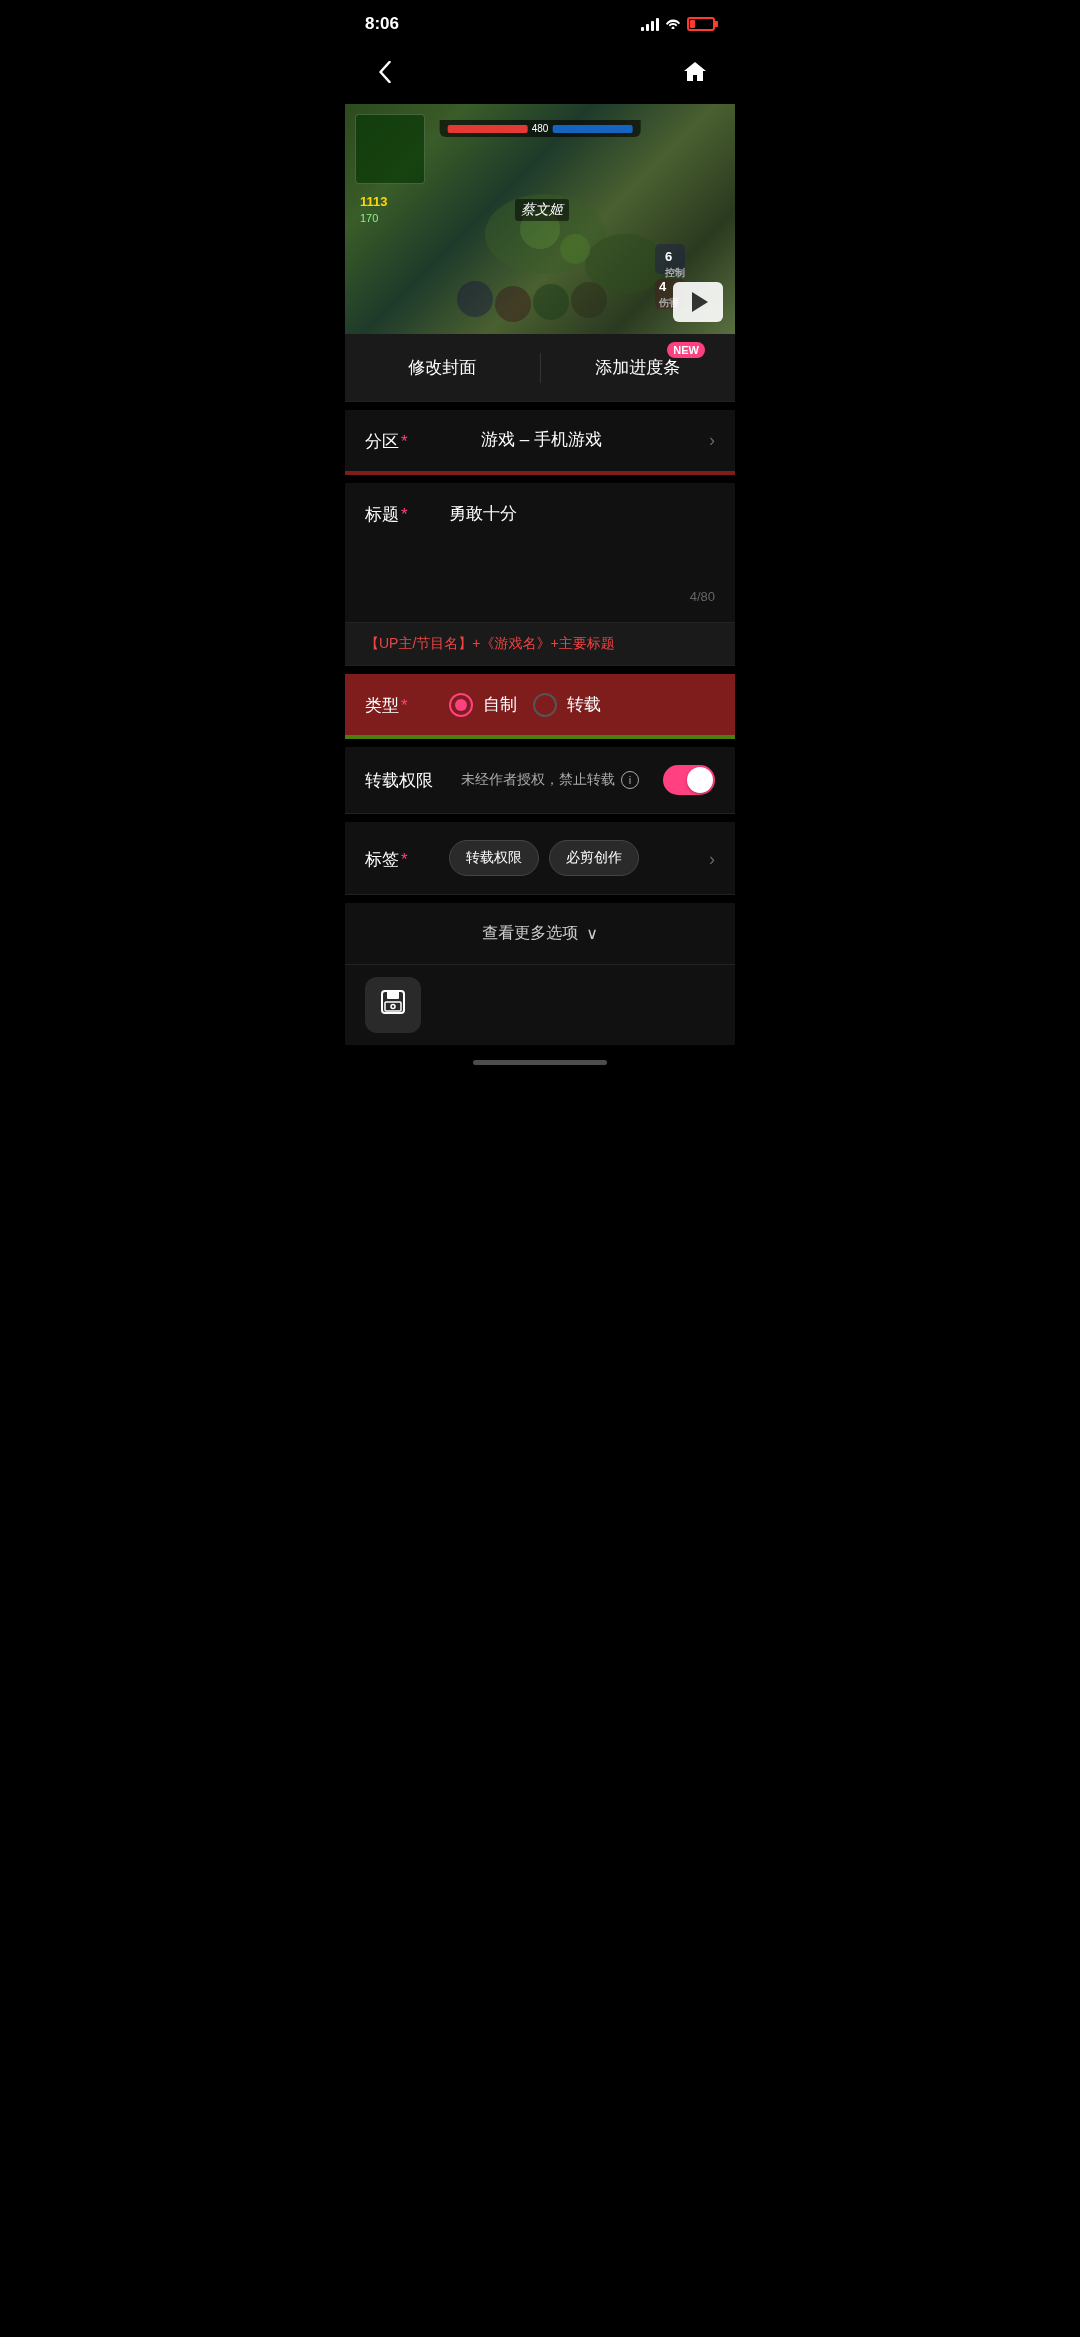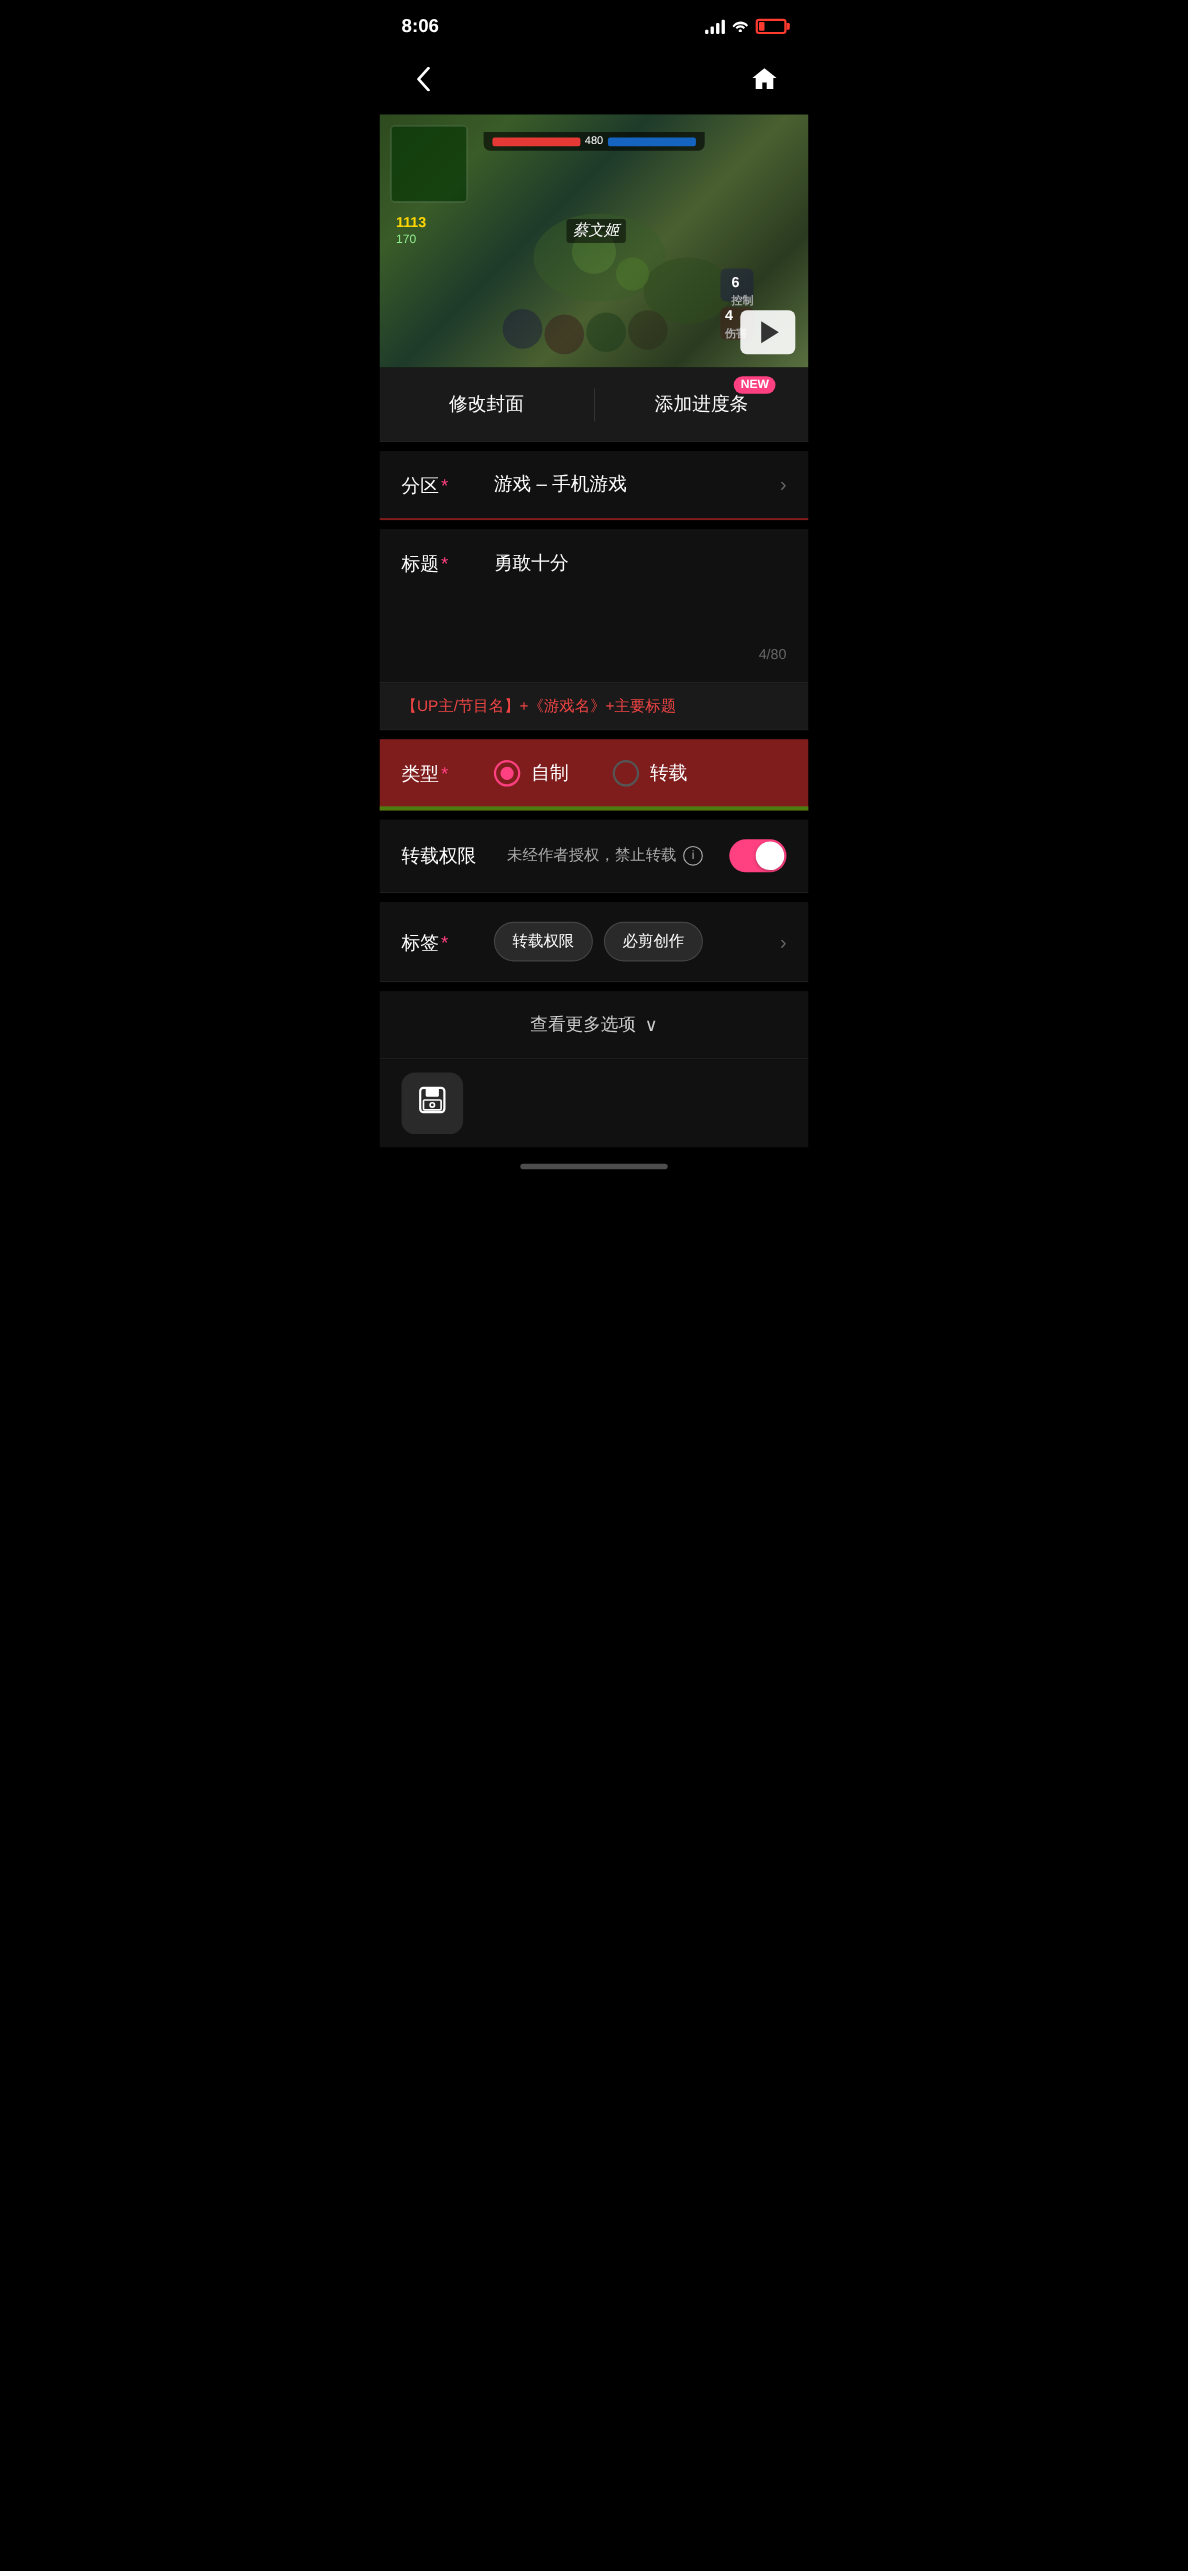--- a/index.html
+++ b/index.html
@@ -220,24 +220,25 @@
       color: #fff;
       font-size: 11px;
       font-weight: bold;
       padding: 2px 6px;
       border-radius: 10px;
     }
 
     
     .form-section {
       background: #111;
-      border-bottom: 2px solid #7f1d1d;
+      border-bottom: 4px solid #7f1d1d;
       padding: 18px 20px;
       display: flex;
       align-items: flex-start;
+      gap: 32px;
     }
     .form-label {
       font-size: 17px;
       color: #fff;
       min-width: 60px;
       padding-top: 2px;
     }
     .required-star {
       color: #ff4081;
       margin-left: 2px;
@@ -297,21 +298,21 @@
     .type-section {
       background: #7f1d1d;
       border-bottom: 4px solid #4d7c0f;
       padding: 18px 20px;
       display: flex;
       align-items: center;
     }
     .radio-group {
       display: flex;
       align-items: center;
-      gap: 40px;
+      gap: 16px;
       margin-left: 24px;
     }
     .radio-option {
       display: flex;
       align-items: center;
       gap: 10px;
       font-size: 17px;
       color: #fff;
     }
     .radio-circle {

